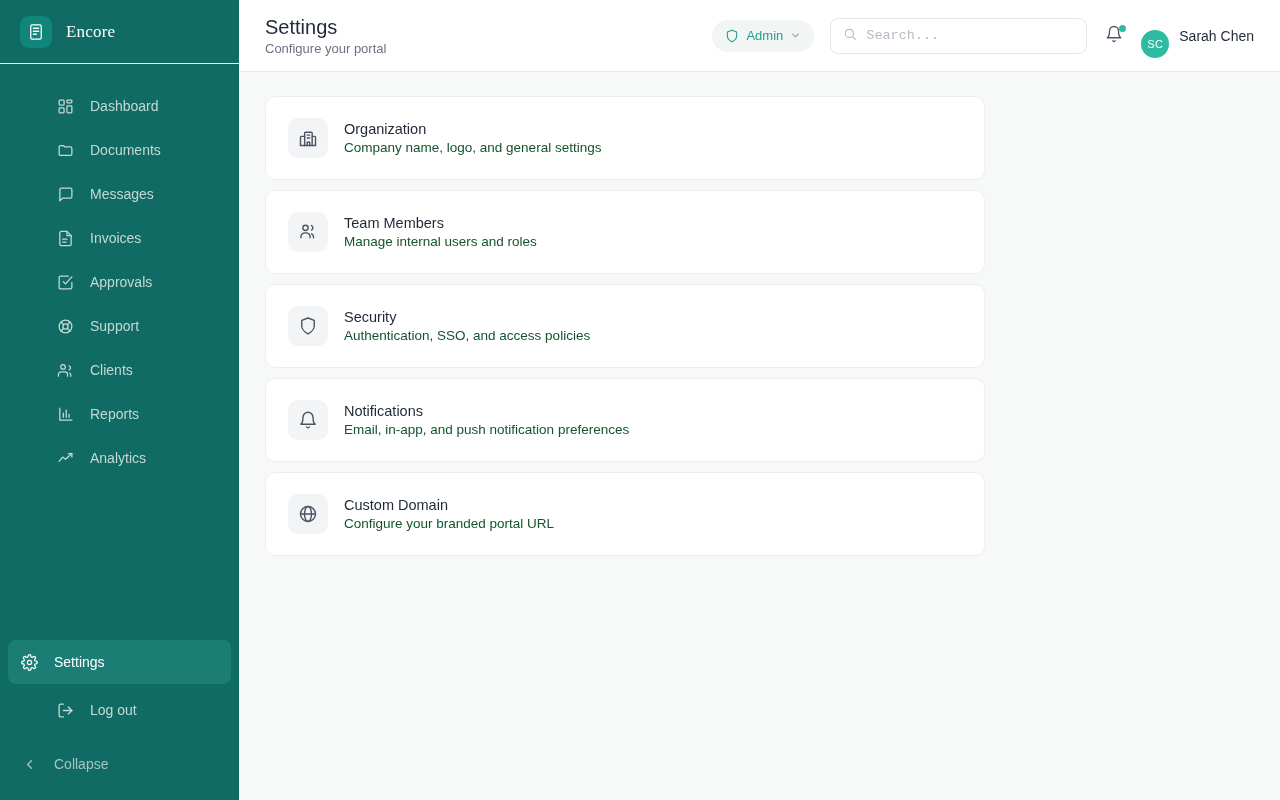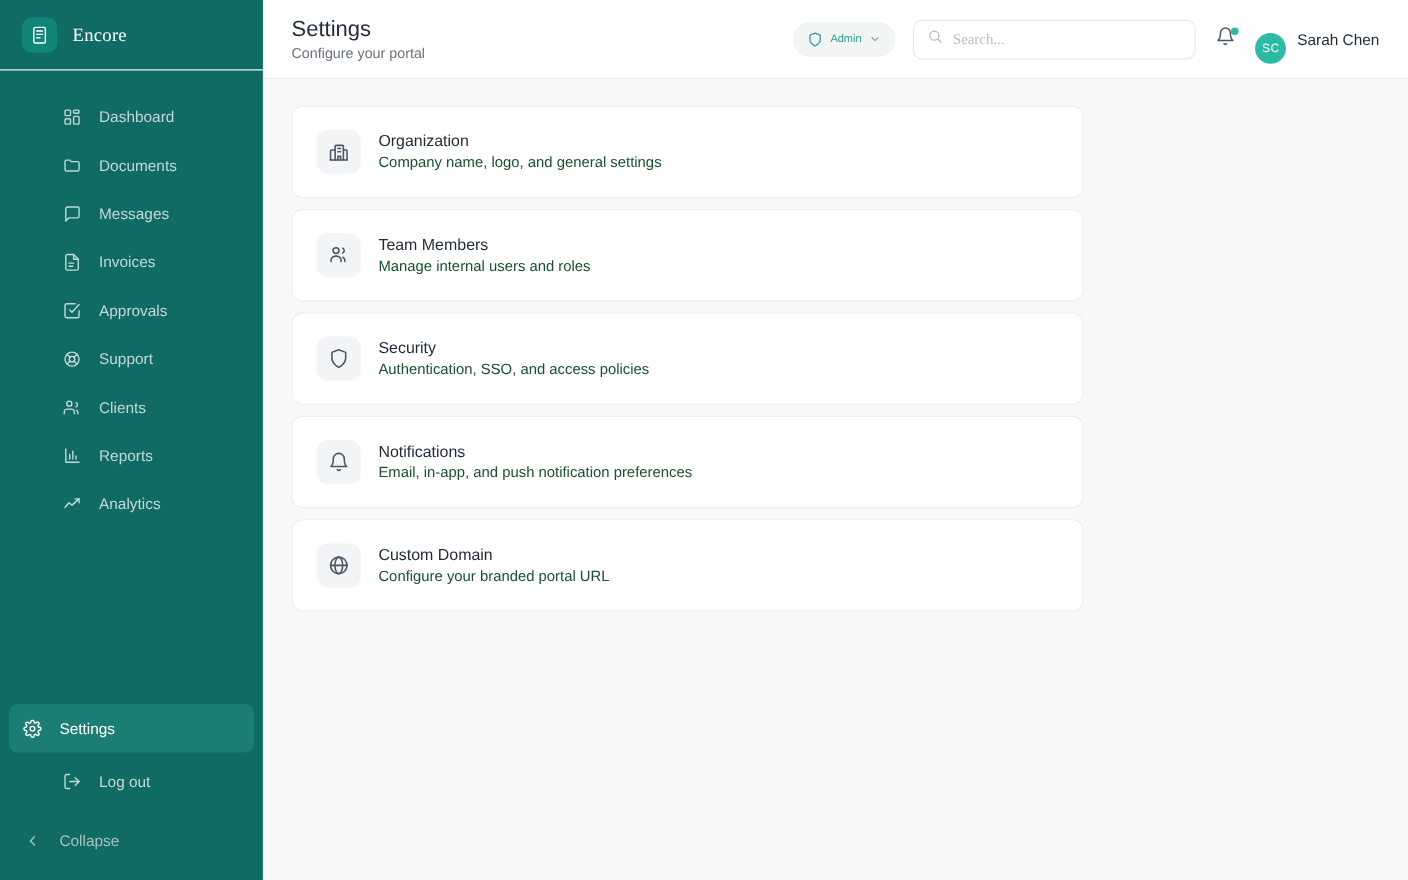--- a/index.html
+++ b/index.html
@@ -74,32 +74,32 @@
   .titles { display: flex; flex-direction: column; gap: 3px; }
   .page-title { font-size: 20px; color: #1f2937; font-weight: normal; line-height: 1.1; }
   .page-sub { font-size: 13px; color: #6b7280; }
   .header-right { margin-left: auto; display: flex; align-items: center; gap: 16px; }
 
   .role-pill {
     height: 32px; display: flex; align-items: center; gap: 7px;
     background: #f1f5f4; border-radius: 16px; padding: 0 13px;
     cursor: pointer;
   }
-  .role-pill .label { font-size: 10px; color: #2a9d8f; }
+  .role-pill .label { font-size: 13px; color: #2a9d8f; }
   .role-pill .shield { display:flex; }
   .role-pill .chev { display:flex; }
 
   .search-box {
     width: 257px; height: 36px; border: 1px solid #e5e7eb; border-radius: 8px;
     background: #ffffff; display: flex; align-items: center; gap: 9px;
     padding: 0 12px;
   }
   .search-box input {
     border: none; outline: none; font-size: 13.5px; color: #374151;
-    font-family: Liberation Serif, serif; width: 100%; background: transparent;
+    font-family: Liberation Mono, monospace; width: 100%; background: transparent;
   }
   .search-box input::placeholder { color: #b6bcc4; }
 
   .bell-wrap { position: relative; width: 22px; height: 22px; cursor: pointer; display:flex; align-items:center; justify-content:center;}
   .bell-dot {
     position: absolute; top: 0px; right: -1px;
     width: 7px; height: 7px; border-radius: 50%;
     background: #2dbba4;
   }
   .user { display: flex; align-items: center; gap: 10px; cursor: pointer; }

